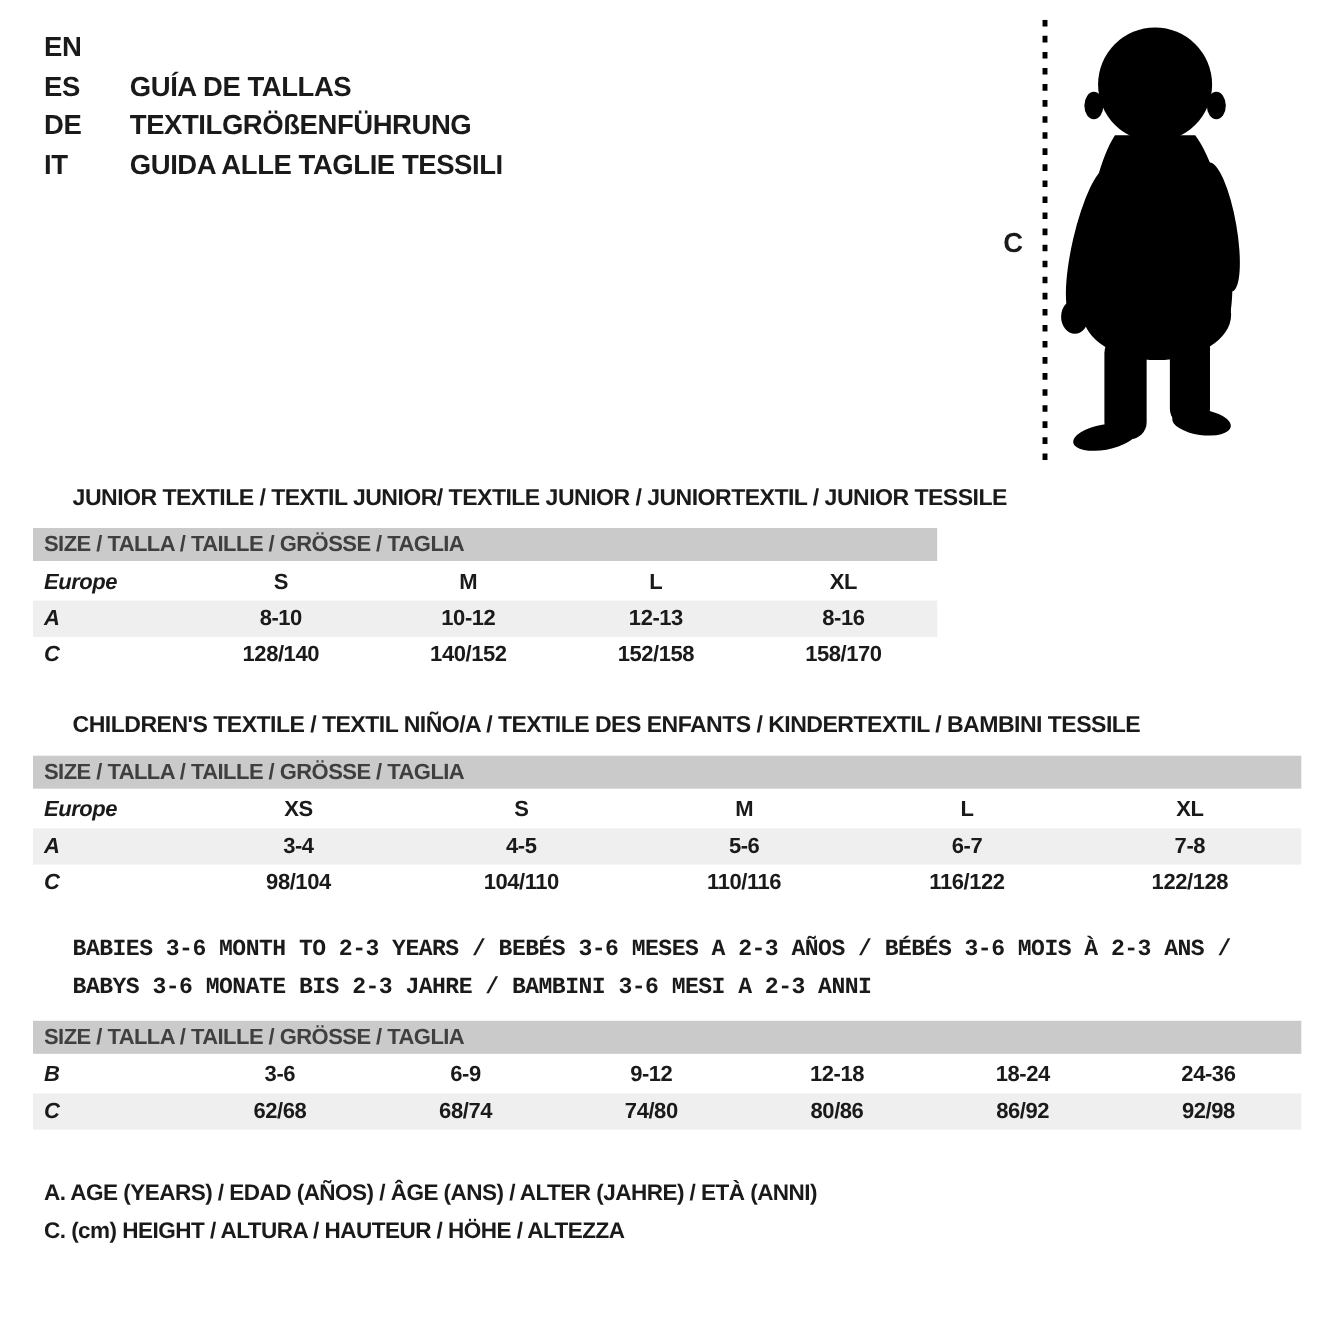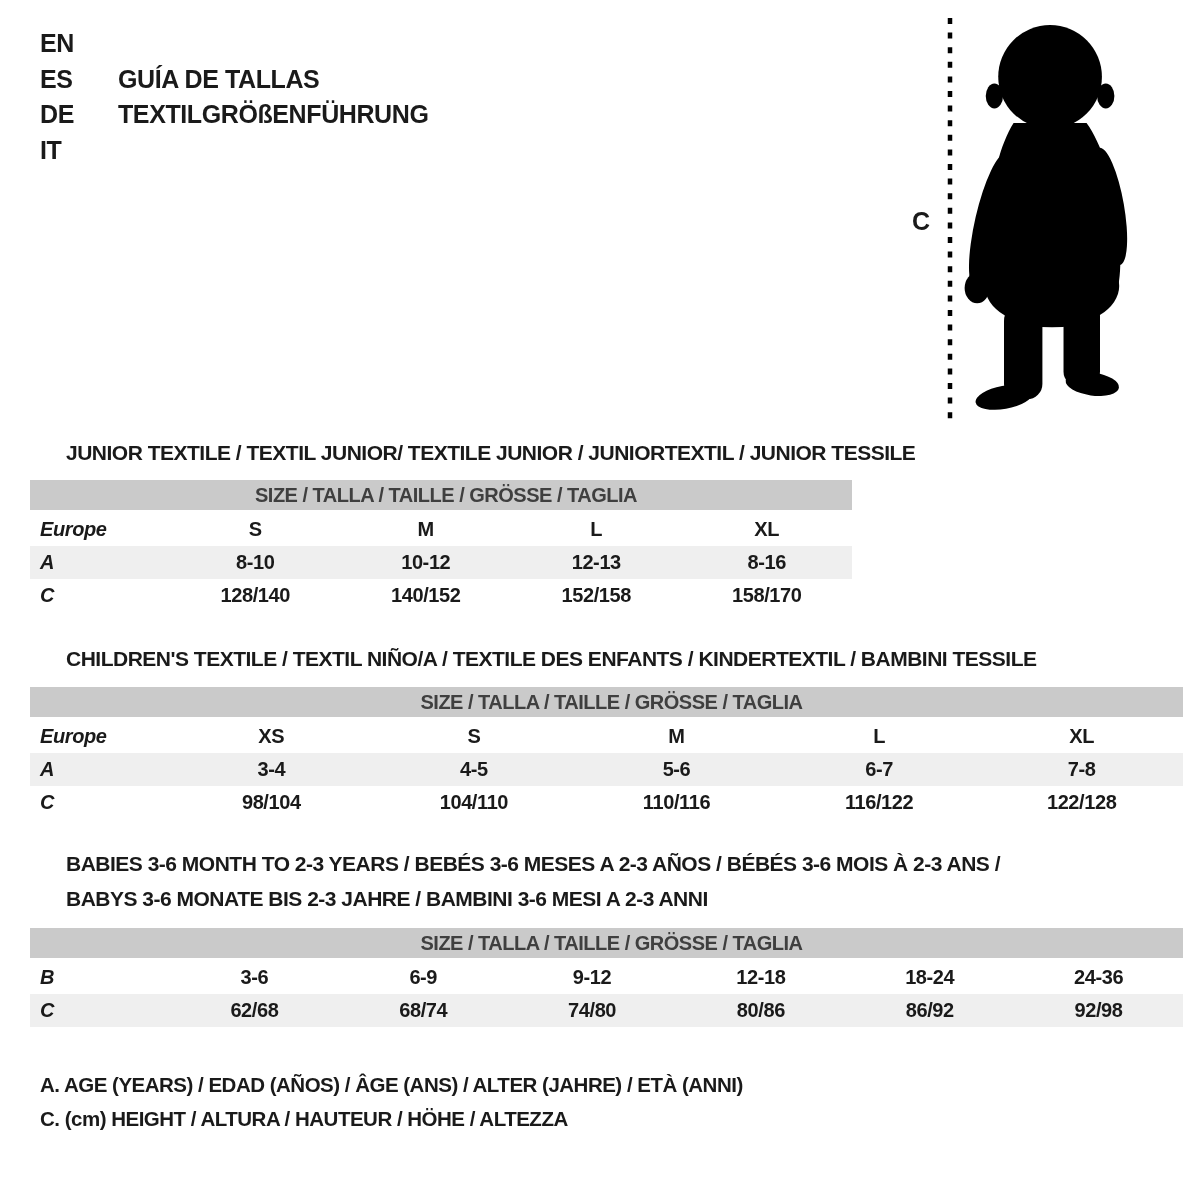--- a/index.html
+++ b/index.html
@@ -19,31 +19,31 @@
 
   
   .measure-line { position:absolute; left:944px; top:18px; }
   .measure-label { position:absolute; left:912px; top:207px; font-size:25px; }
   .silhouette { position:absolute; left:956px; top:8px; }
 
   
   .section-title { position:absolute; left:40px; font-size:21px; line-height:35px; letter-spacing:-0.5px;margin-left:26px; }
   #junior-title { top:435px; }
   #children-title { top:641px; }
-  #babies-title { top:846px; }
+  #babies-title { top:846px;font-family:Liberation Mono, monospace; }
 
   .tbl { position:absolute; left:30px; }
   #junior-table { top:480px; width:822px; }
   #children-table { top:687px; width:1153px; }
   #babies-table { top:928px; width:1153px; }
 
   .tbl-header {
     height:30px; background:#cacaca; color:#3f3f3f;
     display:flex; align-items:center; padding-left:10px;
-    font-size:20px; margin-bottom:3px; letter-spacing:-0.5px;justify-content:center;
+    font-size:20px; margin-bottom:3px; letter-spacing:-0.5px;
   }
   .tbl-row { display:flex; height:33px; align-items:center; font-size:20px; }
   .tbl-row.alt { background:#efefef; }
   .cell-label { width:140px; padding-left:10px;font-style:italic; }
   .cell { flex:1; text-align:center; }
 
   
   .legend { position:absolute; left:40px; top:1068px; }
   .legend-line { font-size:20.5px; line-height:34px; letter-spacing:-0.5px; }
 </style>
@@ -57,20 +57,21 @@
   <div class="lang-row">
     <span class="lang-code">ES</span>
     <span class="lang-label">GUÍA DE TALLAS</span>
   </div>
   <div class="lang-row">
     <span class="lang-code">DE</span>
     <span class="lang-label">TEXTILGRÖßENFÜHRUNG</span>
   </div>
   <div class="lang-row">
     <span class="lang-code">IT</span>
+    <span class="lang-label">GUIDA ALLE TAGLIE TESSILI</span>
   </div>
 </div>
 
 <svg class="measure-line" width="12" height="404" viewBox="0 0 12 404">
   <line x1="6" y1="0" x2="6" y2="404" stroke="#000" stroke-width="4.5" stroke-dasharray="6 8.6"></line>
 </svg>
 <div class="measure-label">C</div>
 
 <svg class="silhouette" width="192" height="416" viewBox="0 0 200 430">
   <g fill="#000">

